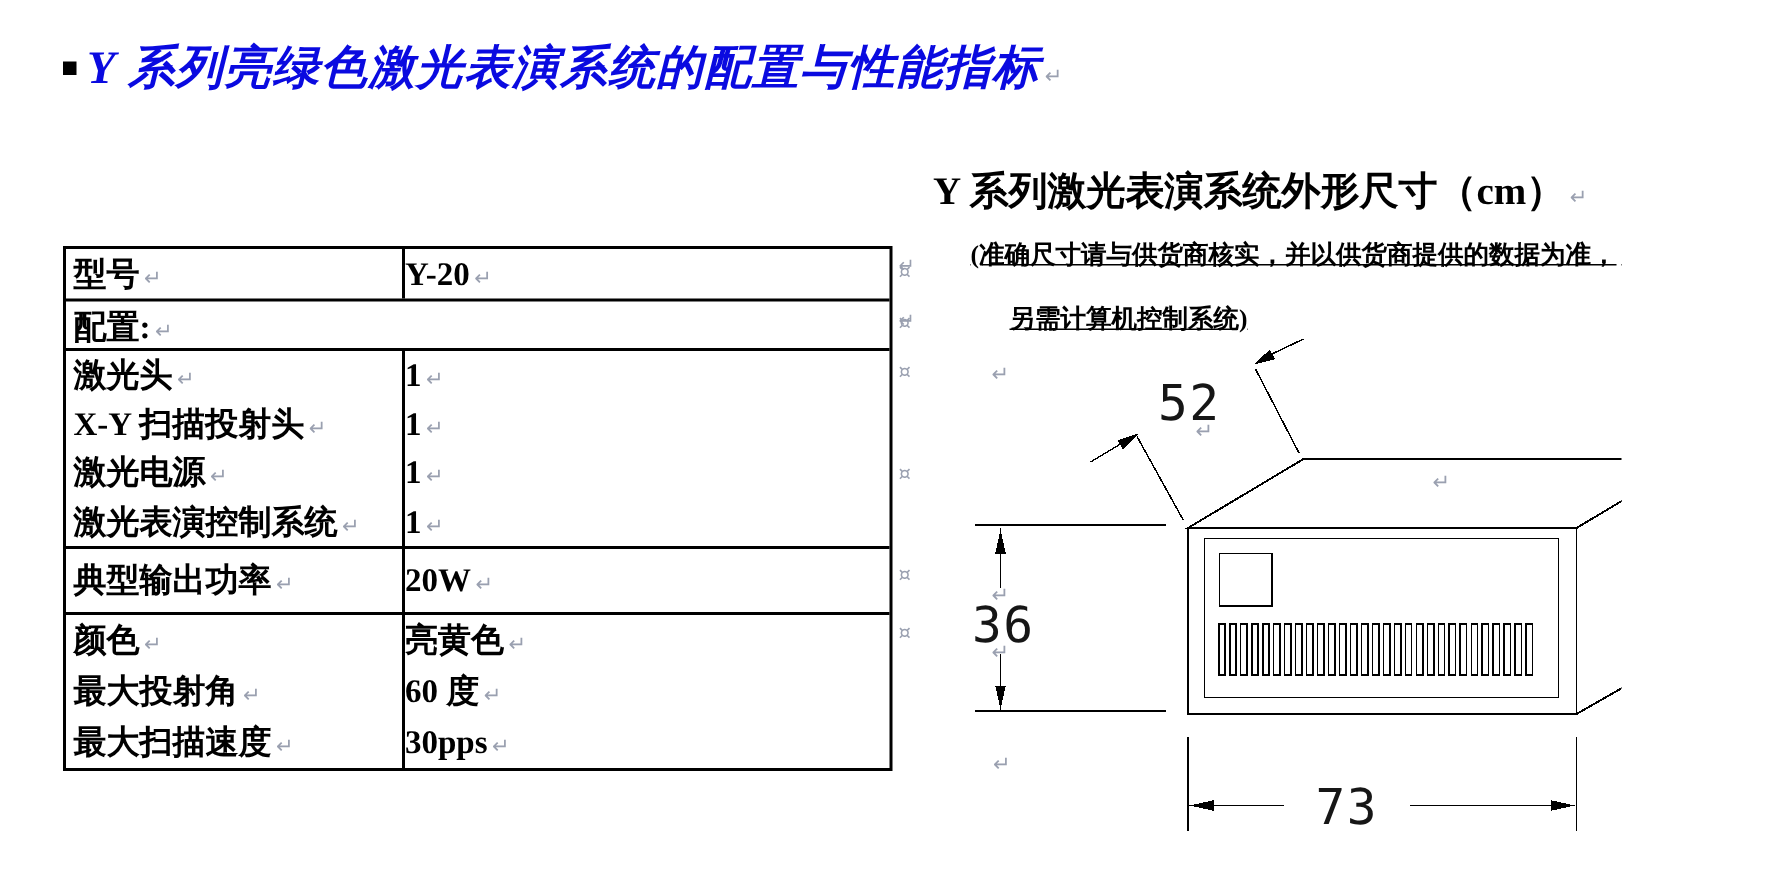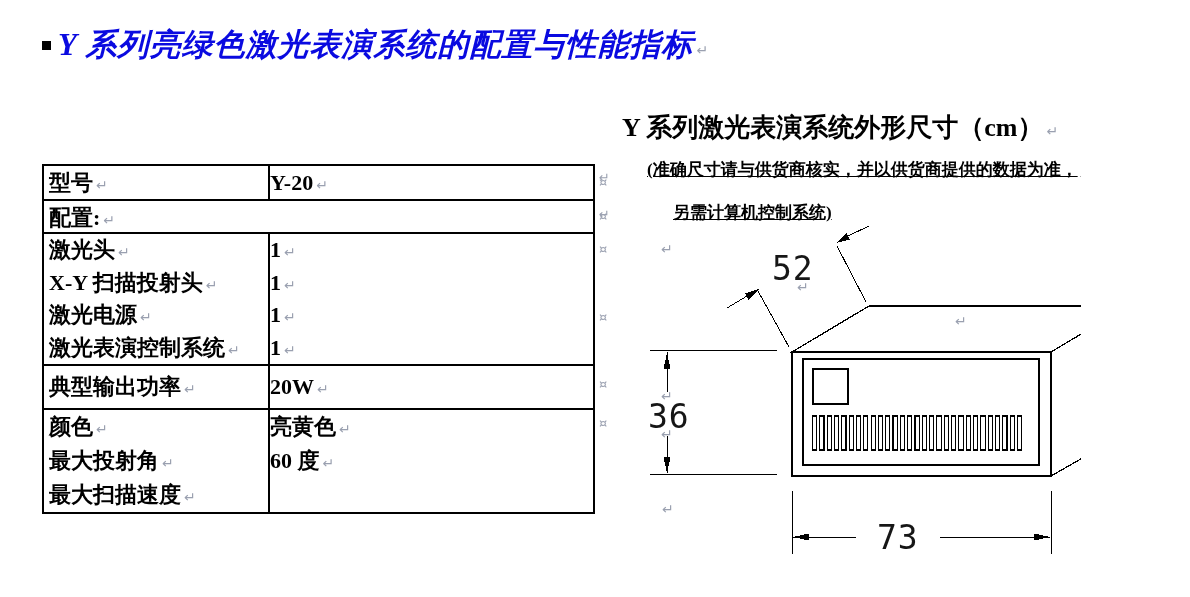--- a/index.html
+++ b/index.html
@@ -71,20 +71,21 @@
     </div>
     <div class="trow r5">
       <div class="tleft">
         <div class="line"><span>颜色</span><span class="pm">↵</span></div>
         <div class="line"><span>最大投射角</span><span class="pm">↵</span></div>
         <div class="line"><span>最大扫描速度</span><span class="pm">↵</span></div>
       </div>
       <div class="tright">
         <div class="line"><span>亮黄色</span><span class="pm">↵</span></div>
         <div class="line"><span>60 度</span><span class="pm">↵</span></div>
+        <div class="line"><span>30pps</span><span class="pm">↵</span></div>
       </div>
     </div>
   </div>
 
   <span class="abs-pm" style="left:599px;top:174px;">¤</span>
   <span class="abs-pm" style="left:599px;top:208px;">¤</span>
   <span class="abs-pm" style="left:599px;top:241px;">¤</span>
   <span class="abs-pm" style="left:599px;top:309px;">¤</span>
   <span class="abs-pm" style="left:599px;top:376px;">¤</span>
   <span class="abs-pm" style="left:599px;top:415px;">¤</span>

